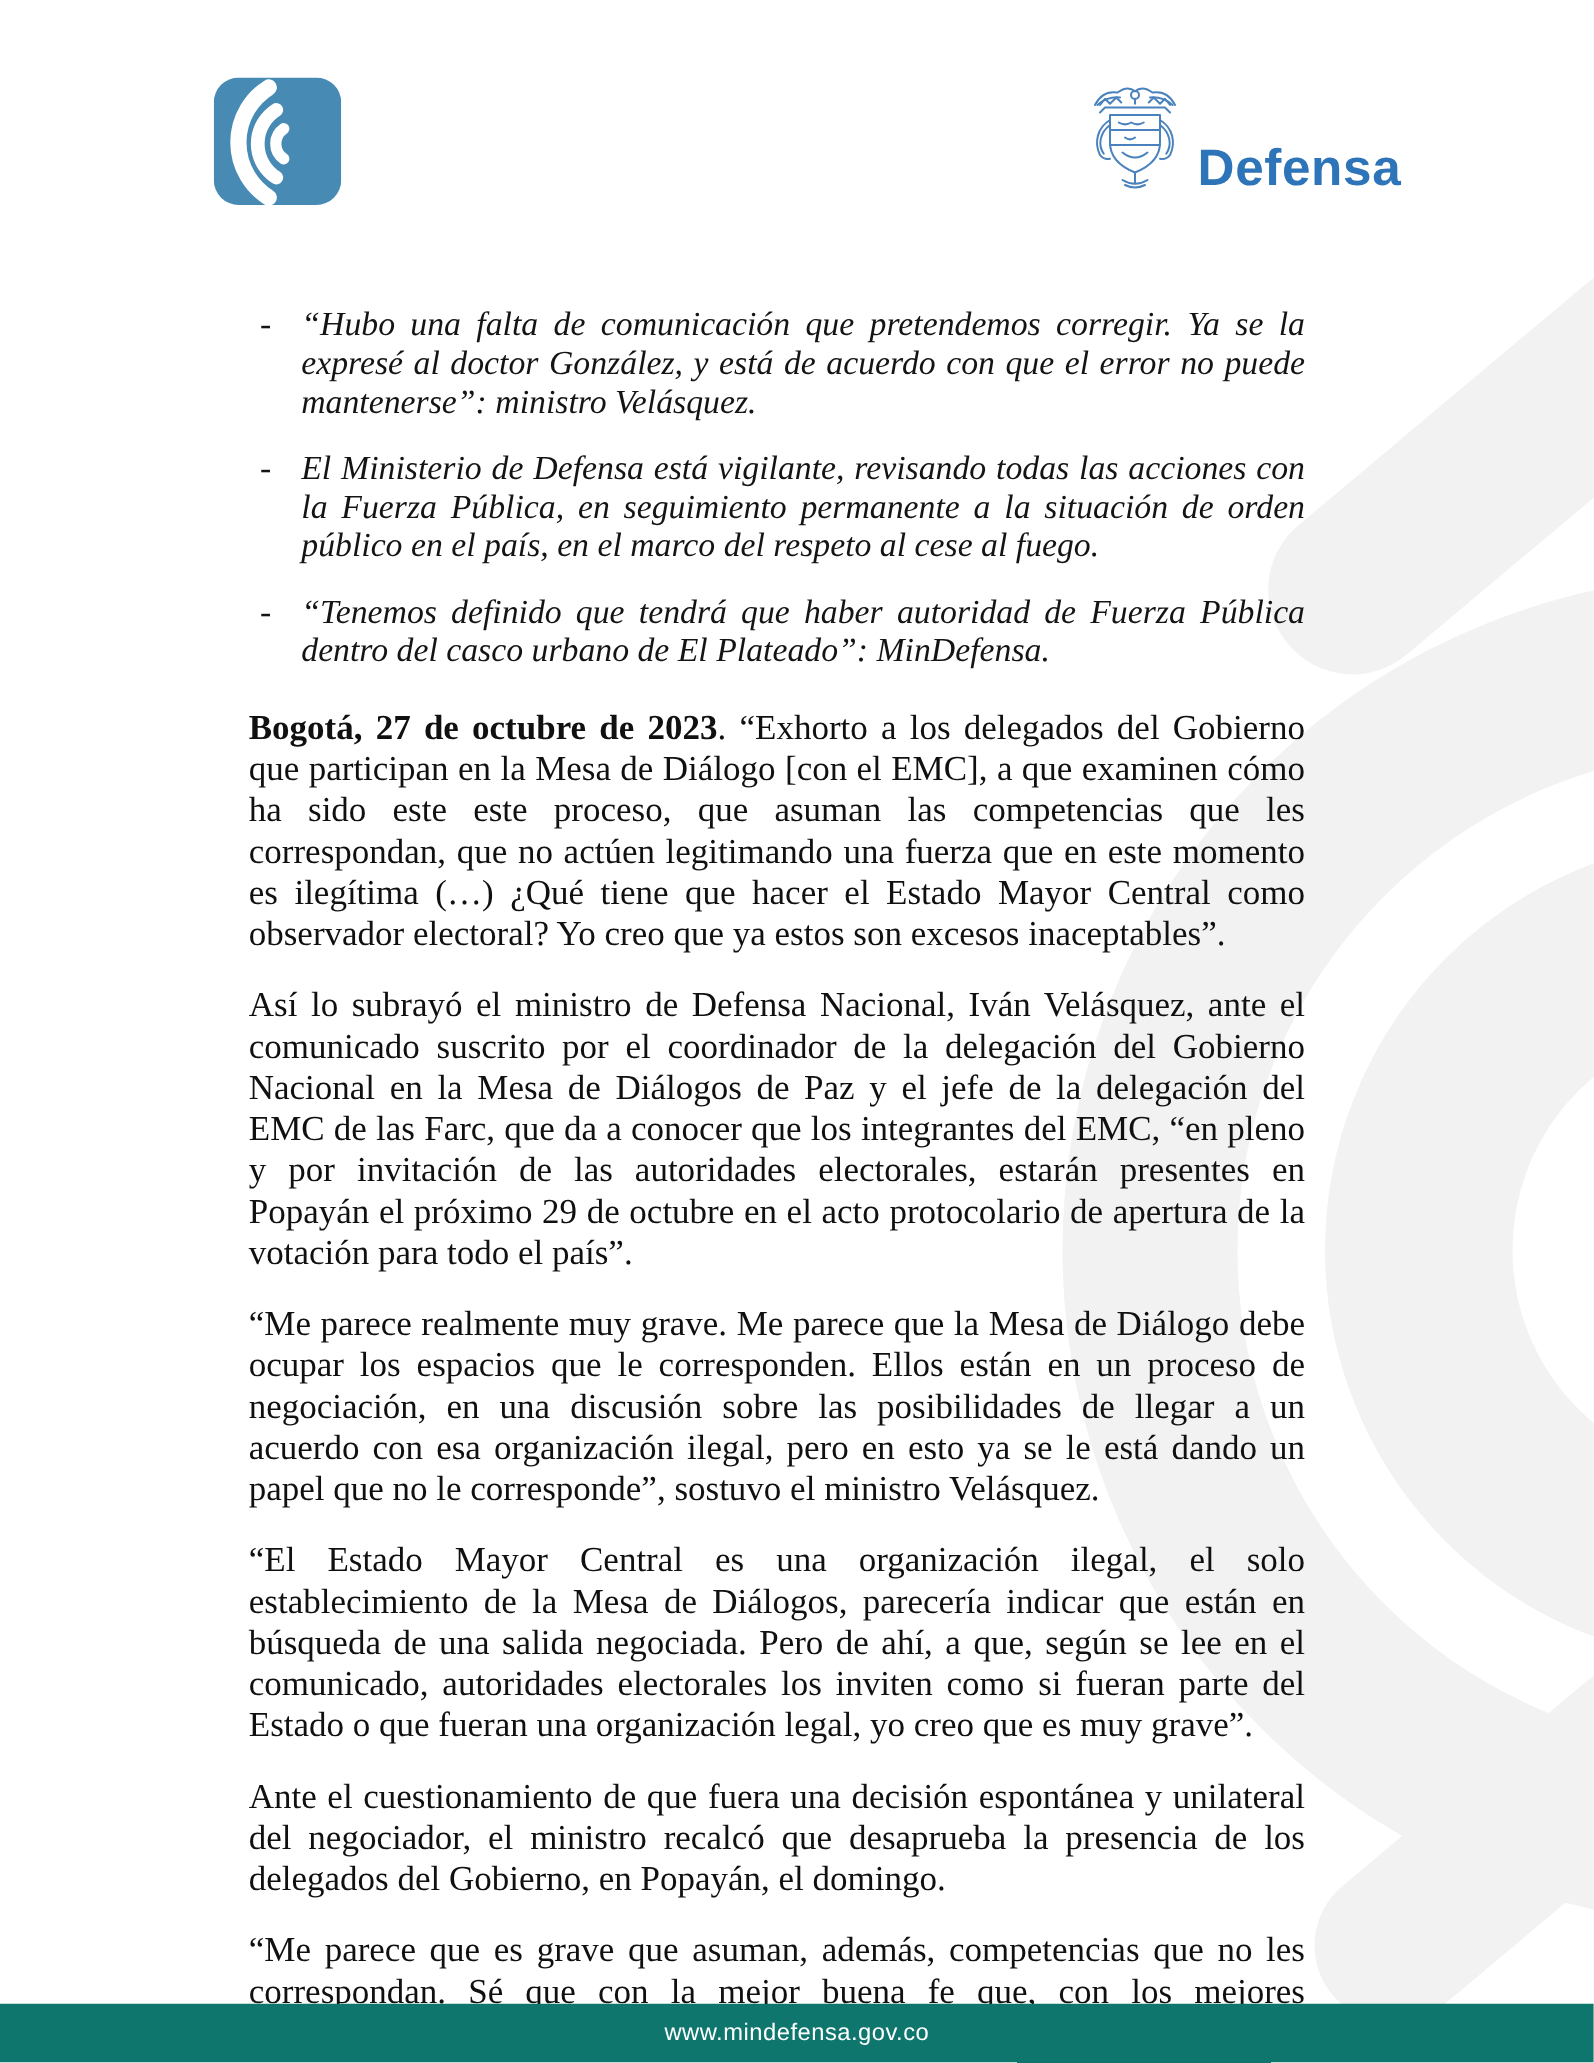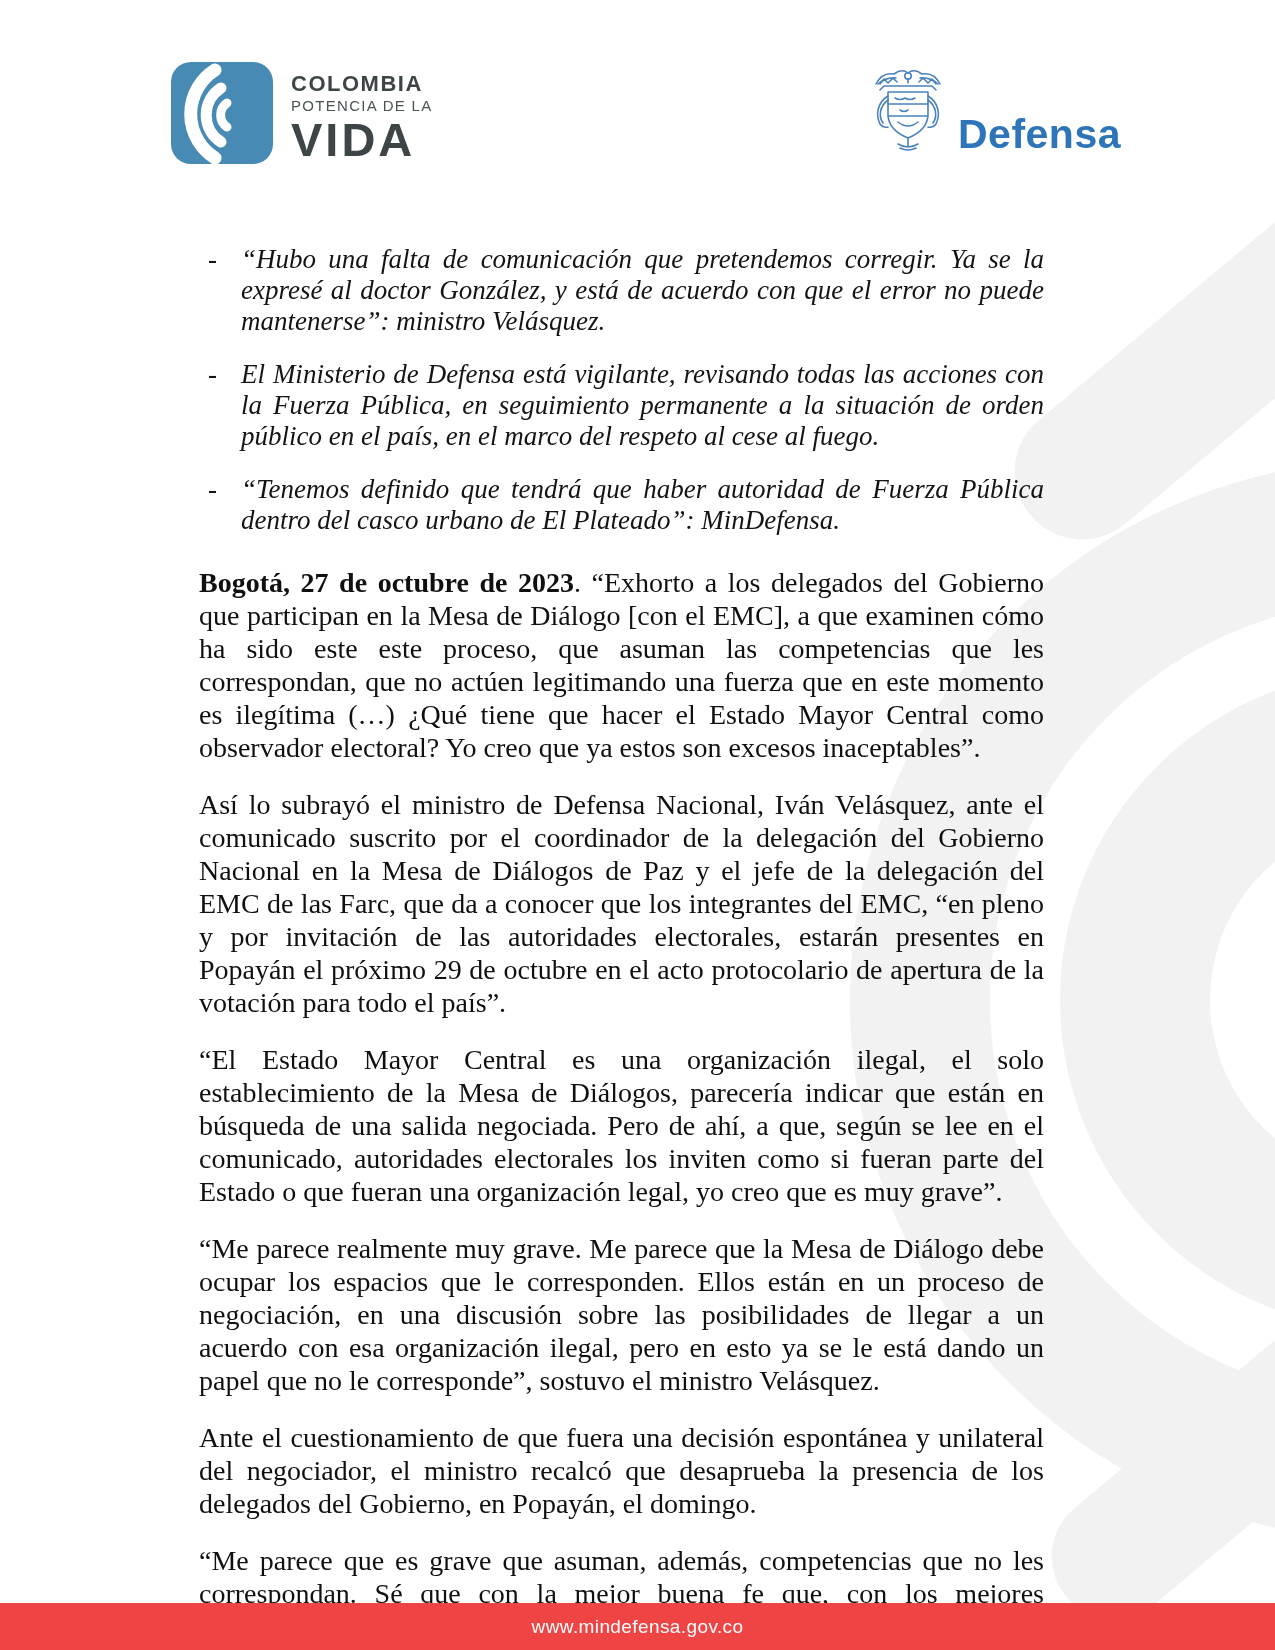--- a/index.html
+++ b/index.html
@@ -51,21 +51,21 @@
   .bullet .btxt { flex:1; }
   .para {
     margin-top:24px; font-size:28px; line-height:33px;
     text-align:justify; color:#101010;margin-left:32px;
   }
   .para.first { margin-top:30px; }
   .para .lead { font-weight:bold; }
   
   .footer-bar {
     position:absolute; left:0; top:1603px; width:1275px; height:47px;
-    background:#ef4444; z-index:3;
+    background:#0f766e; z-index:3;
     display:flex; align-items:center; justify-content:center;
   }
   .footer-url {
     color:#ffffff; font-family:"Liberation Sans", sans-serif;
     font-size:19px; letter-spacing:0.4px; text-decoration:none;
   }
 </style>
 </head>
 <body>
 
@@ -94,25 +94,20 @@
       <path d="M 44 8 A 52 52 0 0 0 44 96" stroke-width="13"></path>
       <path d="M 50 26 A 32 32 0 0 0 50 80" stroke-width="11"></path>
       <path d="M 56 41 A 14.5 14.5 0 0 0 56 65" stroke-width="9"></path>
     </g>
     <circle cx="66" cy="53" r="8" fill="#478bb5" stroke="none"></circle>
     <circle cx="66" cy="53" r="8" fill="#ffffff" opacity="0"></circle>
     <circle cx="66" cy="53" r="7.5" fill="#478bb5"></circle>
     <circle cx="66" cy="53" r="7.5" fill="none"></circle>
     <circle cx="66" cy="53" r="7.5" fill="#478bb5"></circle>
   </svg>
-  <div class="colombia-text">
-    <div class="l1">COLOMBIA</div>
-    <div class="l2">POTENCIA DE LA</div>
-    <div class="l3">VIDA</div>
-  </div>
 </div>
 
 <div class="defensa-logo">
   <svg class="defensa-emblem" viewBox="0 0 76 94" xmlns="http://www.w3.org/2000/svg">
     <g fill="none" stroke="#4a82bd" stroke-width="1.6" stroke-linecap="round" stroke-linejoin="round">
 
       <path d="M6 20 Q12 8 24 10 Q32 4 38 9 Q44 4 52 10 Q64 8 70 20"></path>
       <path d="M8 20 Q16 13 26 14 M68 20 Q60 13 50 14"></path>
       <path d="M10 20 L14 15 L18 19 L23 14 L27 18"></path>
       <path d="M66 20 L62 15 L58 19 L53 14 L49 18"></path>
@@ -150,23 +145,23 @@
     <div class="bullet">
       <span class="marker">-</span>
       <span class="btxt">“Tenemos definido que tendrá que haber autoridad de Fuerza Pública dentro del casco urbano de El Plateado”: MinDefensa.</span>
     </div>
   </div>
 
   <p class="para first"><span class="lead">Bogotá, 27 de octubre de 2023</span><span>. “Exhorto a los delegados del Gobierno que participan en la Mesa de Diálogo [con el EMC], a que examinen cómo ha sido este este proceso, que asuman las competencias que les correspondan, que no actúen legitimando una fuerza que en este momento es ilegítima (…) ¿Qué tiene que hacer el Estado Mayor Central como observador electoral? Yo creo que ya estos son excesos inaceptables”.</span></p>
 
   <p class="para">Así lo subrayó el ministro de Defensa Nacional, Iván Velásquez, ante el comunicado suscrito por el coordinador de la delegación del Gobierno Nacional en la Mesa de Diálogos de Paz y el jefe de la delegación del EMC de las Farc, que da a conocer que los integrantes del EMC, “en pleno y por invitación de las autoridades electorales, estarán presentes en Popayán el próximo 29 de octubre en el acto protocolario de apertura de la votación para todo el país”.</p>
 
+  <p class="para">“Me parece realmente muy grave. Me parece que la Mesa de Diálogo debe ocupar los espacios que le corresponden. Ellos están en un proceso de negociación, en una discusión sobre las posibilidades de llegar a un acuerdo con esa organización ilegal, pero en esto ya se le está dando un papel que no le corresponde”, sostuvo el ministro Velásquez.</p>
+
   <p class="para">“El Estado Mayor Central es una organización ilegal, el solo establecimiento de la Mesa de Diálogos, parecería indicar que están en búsqueda de una salida negociada. Pero de ahí, a que, según se lee en el comunicado, autoridades electorales los inviten como si fueran parte del Estado o que fueran una organización legal, yo creo que es muy grave”.</p>
-
-  <p class="para">“Me parece realmente muy grave. Me parece que la Mesa de Diálogo debe ocupar los espacios que le corresponden. Ellos están en un proceso de negociación, en una discusión sobre las posibilidades de llegar a un acuerdo con esa organización ilegal, pero en esto ya se le está dando un papel que no le corresponde”, sostuvo el ministro Velásquez.</p>
 
   <p class="para">Ante el cuestionamiento de que fuera una decisión espontánea y unilateral del negociador, el ministro recalcó que desaprueba la presencia de los delegados del Gobierno, en Popayán, el domingo.</p>
 
   <p class="para">“Me parece que es grave que asuman, además, competencias que no les correspondan. Sé que con la mejor buena fe que, con los mejores propósitos, porque conozco al doctor</p>
 
 </div>
 
 <div class="footer-bar">
   <a class="footer-url" href="#">www.mindefensa.gov.co</a>
 </div>

